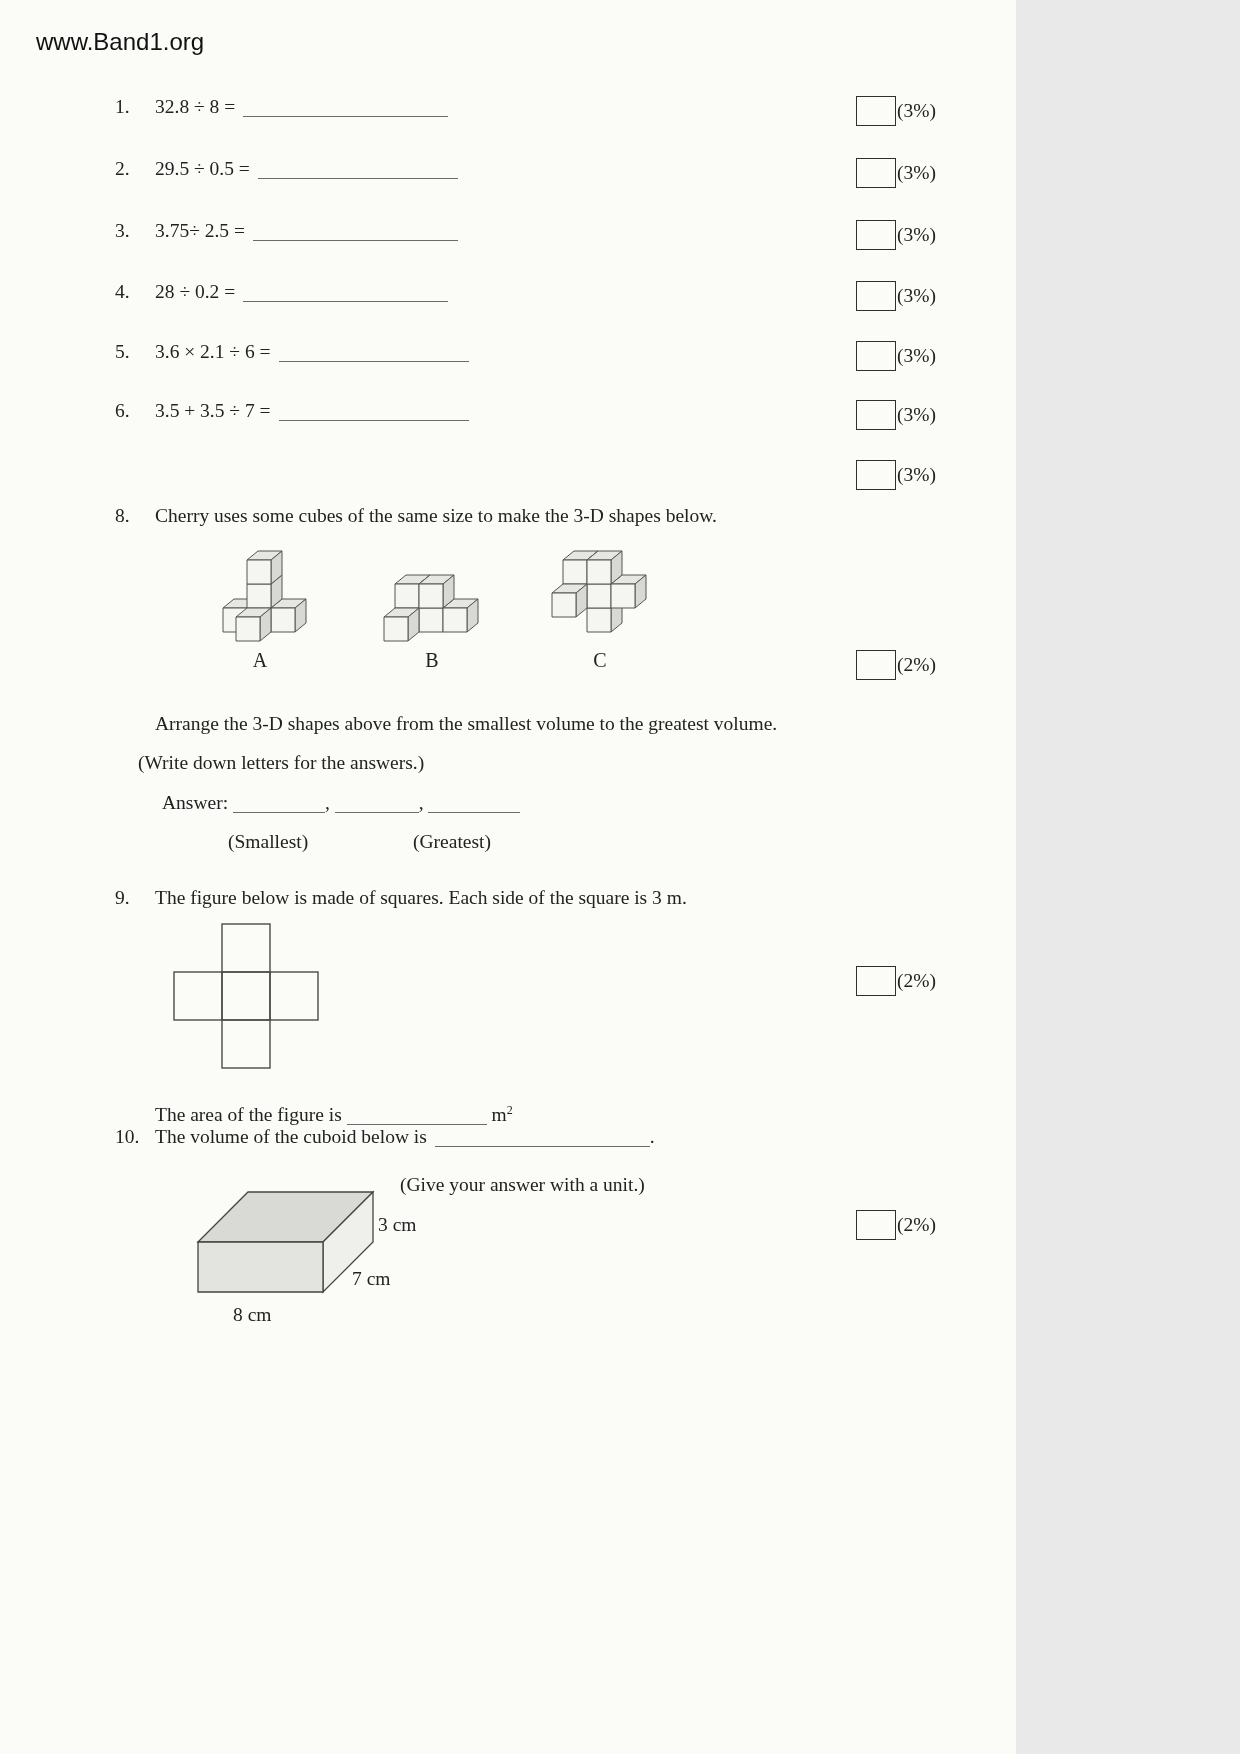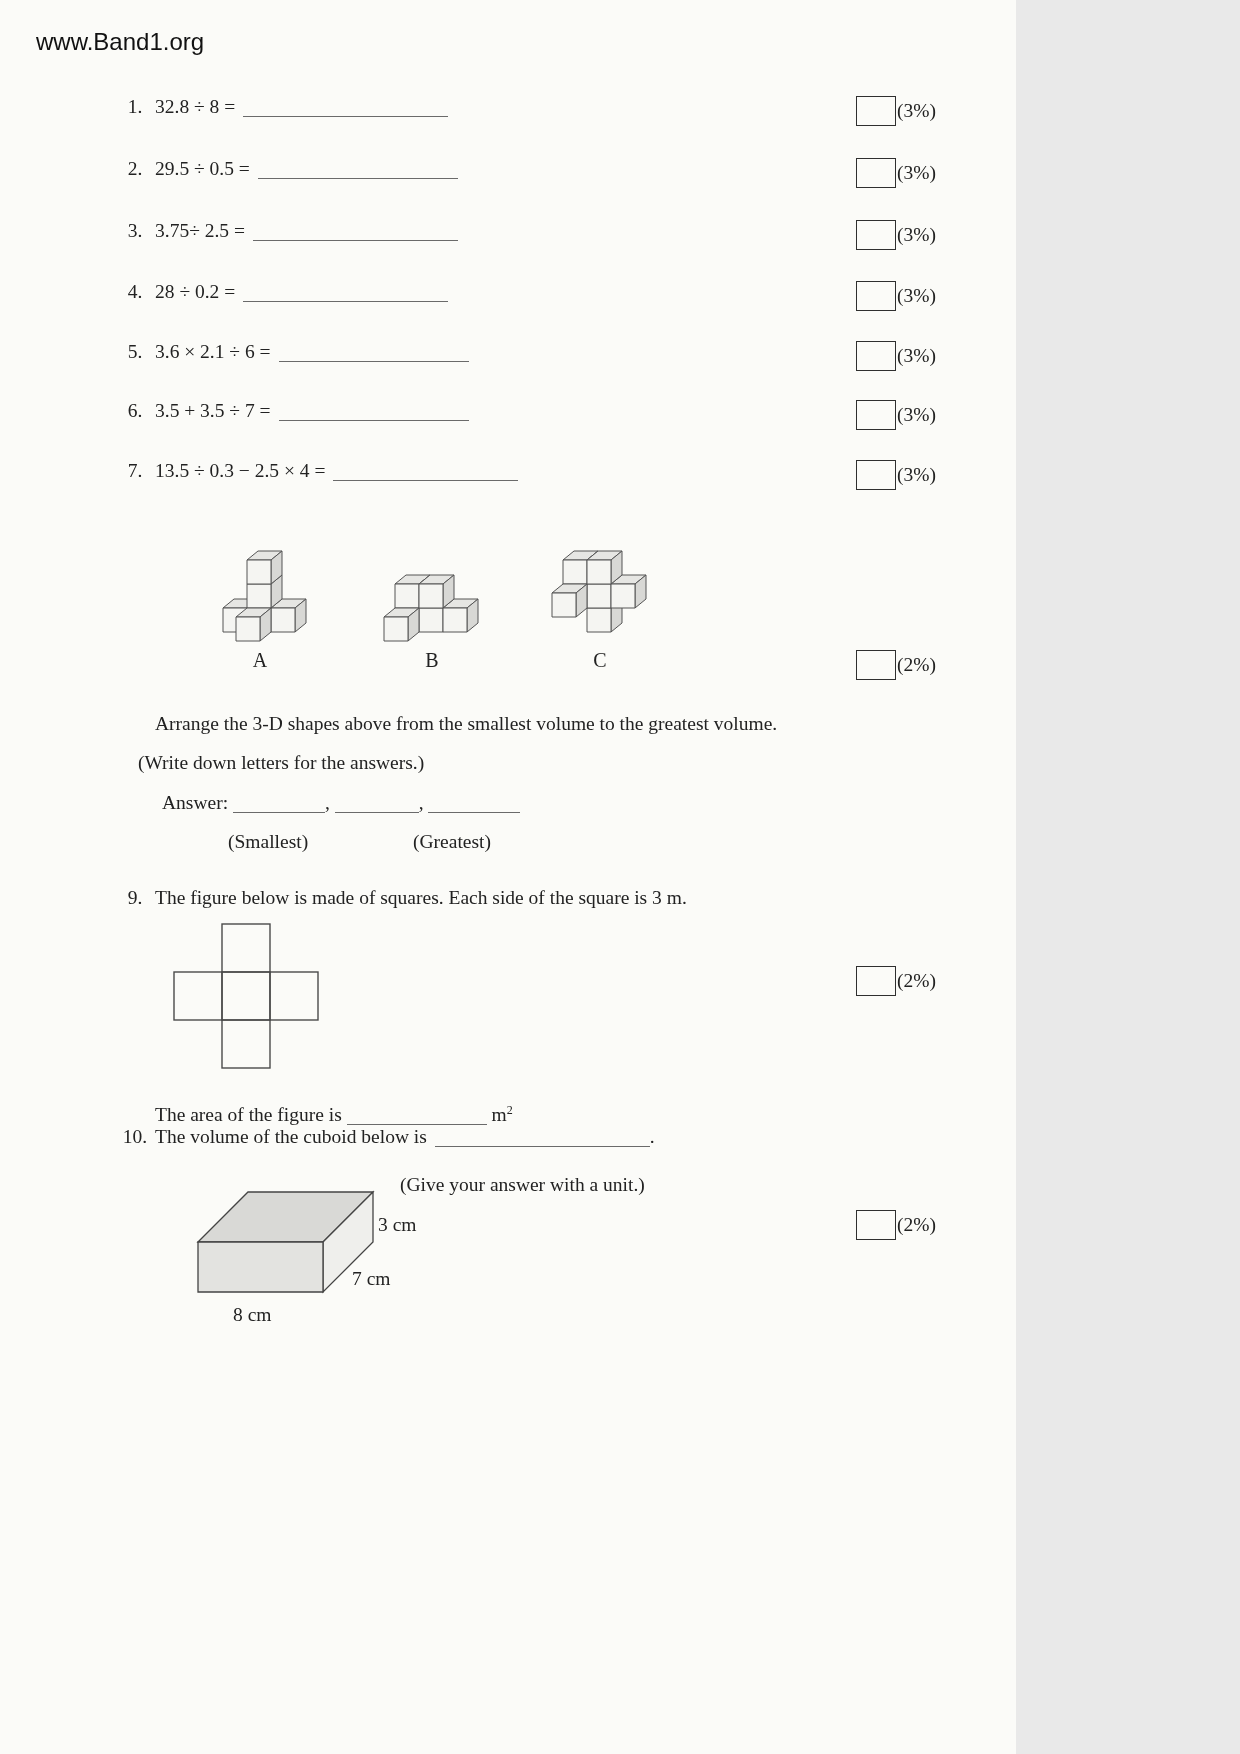--- a/index.html
+++ b/index.html
@@ -10,21 +10,21 @@
     background:#fbfbf8;
     font-family:"Liberation Serif", serif;
     color:#222;
     overflow:hidden;
   }
   .site{
     position:absolute;left:36px;top:28px;
     font-family:"Liberation Sans", sans-serif;
     font-size:24px;color:#111;
   }
-  .qrow{position:absolute;left:115px;font-size:19.5px;white-space:nowrap;text-align:center;}
+  .qrow{position:absolute;left:115px;font-size:19.5px;white-space:nowrap;}
   .qno{display:inline-block;width:40px;}
   .qexpr{margin-right:8px;}
   .uline{display:inline-block;border-bottom:1px solid #6a6a6a;height:14px;vertical-align:-4px;}
   .marks{position:absolute;left:856px;display:flex;align-items:center;}
   .markbox{display:inline-block;width:38px;height:28px;border:1.6px solid #2f2f2f;background:#fbfbf8;}
   .marklabel{font-size:19.5px;margin-left:1px;}
   .subtext{position:absolute;font-size:19.5px;white-space:nowrap;margin-top:16px;}
   .shape{position:absolute;text-align:center;}
   .shape-label{font-size:20px;margin-top:2px;color:#222;}
   svg{display:block;}
@@ -48,23 +48,20 @@
   </div>
   <div class="qrow" style="top:281px">
     <span class="qno">4.</span><span class="qexpr">28 ÷ 0.2 =</span><span class="uline" style="width:205px"></span>
   </div>
   <div class="qrow" style="top:341px">
     <span class="qno">5.</span><span class="qexpr">3.6 × 2.1 ÷ 6 =</span><span class="uline" style="width:190px"></span>
   </div>
   <div class="qrow" style="top:400px">
     <span class="qno">6.</span><span class="qexpr">3.5 + 3.5 ÷ 7 =</span><span class="uline" style="width:190px"></span>
   </div>
-  <div class="qrow" style="top:460px">
-    <span class="qno">7.</span><span class="qexpr">13.5 ÷ 0.3 − 2.5 × 4 =</span><span class="uline" style="width:185px"></span>
-  </div>
 
   <div class="marks" style="top:96px">
       <span class="markbox"></span>
       <span class="marklabel">(3%)</span>
     </div>
   <div class="marks" style="top:158px">
       <span class="markbox"></span>
       <span class="marklabel">(3%)</span>
     </div>
   <div class="marks" style="top:220px">
@@ -81,20 +78,23 @@
     </div>
   <div class="marks" style="top:400px">
       <span class="markbox"></span>
       <span class="marklabel">(3%)</span>
     </div>
   <div class="marks" style="top:460px">
       <span class="markbox"></span>
       <span class="marklabel">(3%)</span>
     </div>
 
+  <div class="qrow" style="top:505px">
+    <span class="qno">8.</span><span>Cherry uses some cubes of the same size to make the 3-D shapes below.</span>
+  </div>
 
   <div class="shape" style="left:200px;top:535px">
     <svg id="shapeA" width="120" height="112">
         <polygon points="23,73 34,64 58,64 47,73" fill="#e6e6e3" stroke="#555" stroke-width="1"></polygon>
         <polygon points="47,73 58,64 58,88 47,97" fill="#d8d8d5" stroke="#555" stroke-width="1"></polygon>
         <polygon points="23,73 47,73 47,97 23,97" fill="#f5f5f2" stroke="#555" stroke-width="1"></polygon>
         <polygon points="47,73 58,64 82,64 71,73" fill="#e6e6e3" stroke="#555" stroke-width="1"></polygon>
         <polygon points="71,73 82,64 82,88 71,97" fill="#d8d8d5" stroke="#555" stroke-width="1"></polygon>
         <polygon points="47,73 71,73 71,97 47,97" fill="#f5f5f2" stroke="#555" stroke-width="1"></polygon>
         <polygon points="71,73 82,64 106,64 95,73" fill="#e6e6e3" stroke="#555" stroke-width="1"></polygon>

